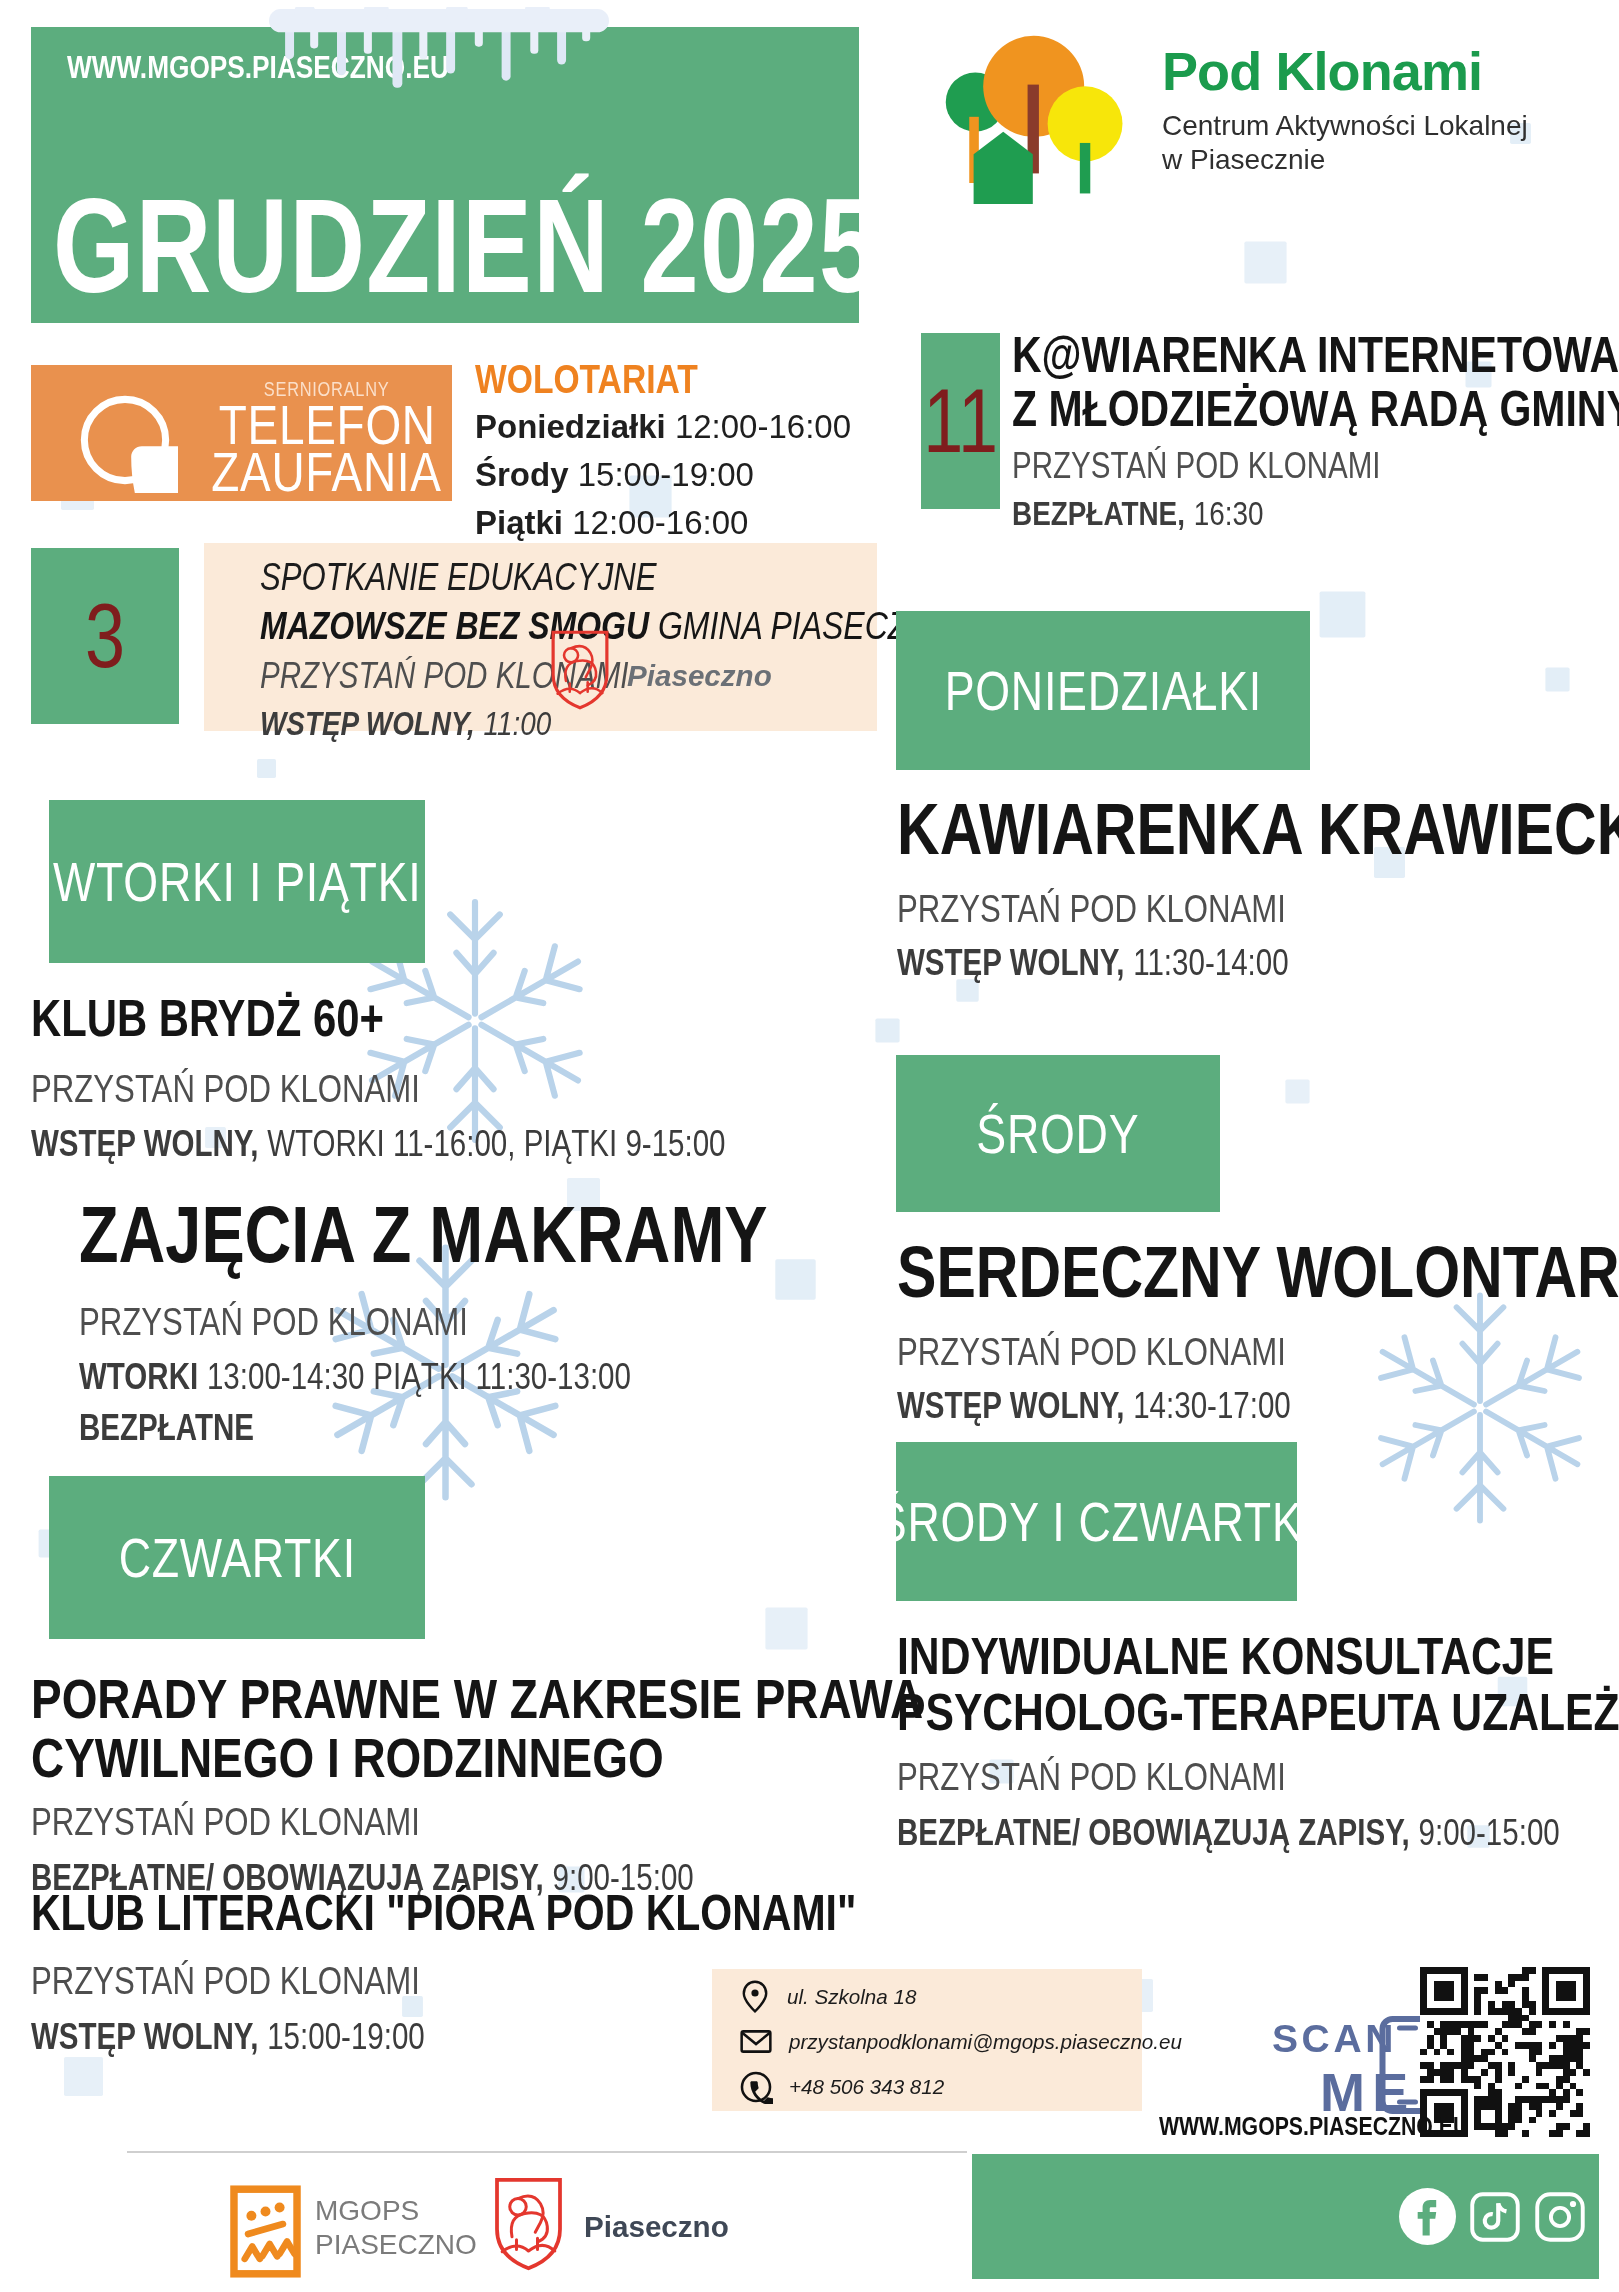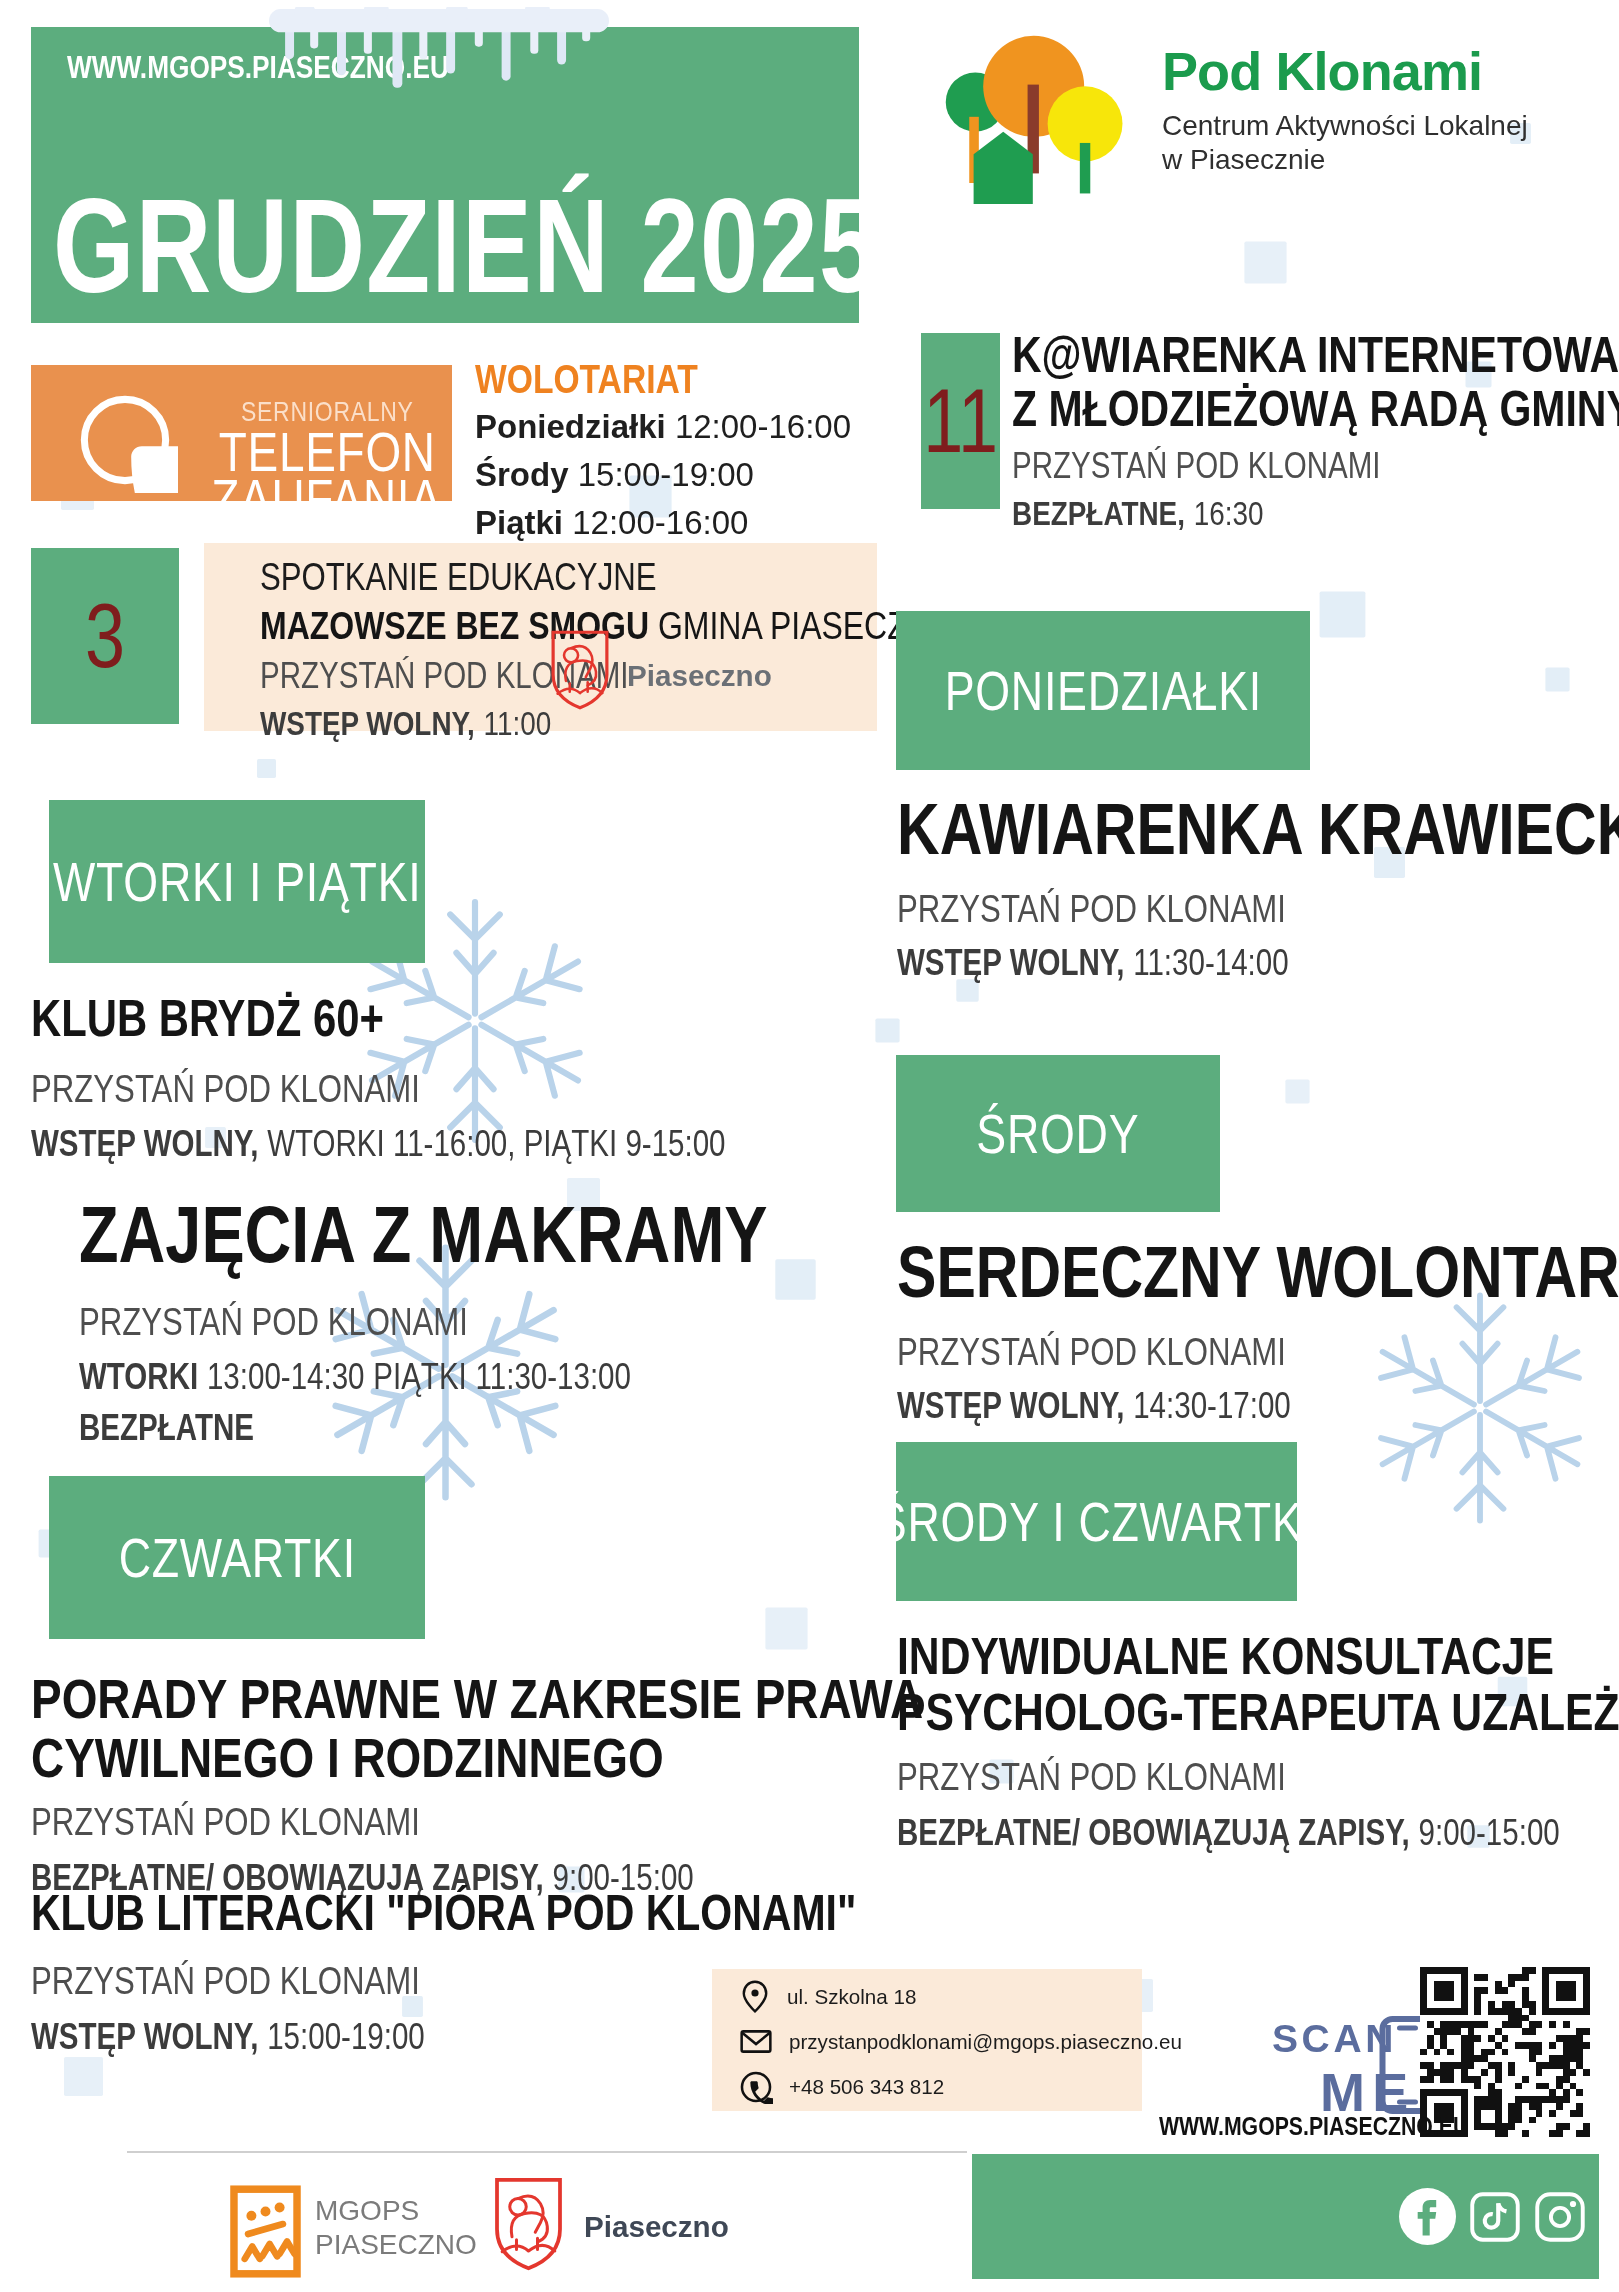--- a/index.html
+++ b/index.html
@@ -12,37 +12,37 @@
   
   .green-header{left:31px;top:27px;width:828px;height:296px;background:#5cad7e;}
   .hdr-url{position:absolute;left:36px;top:21.5px;font-size:32px;font-weight:700;color:#fff;}
   .hdr-title{position:absolute;left:21.5px;top:142px;font-size:134px;font-weight:700;color:#fff;letter-spacing:1.8px;}
   
   .logo-name{font-size:54px;font-weight:700;color:#1b9b4d;letter-spacing:-0.9px;line-height:57px;}
   .logo-sub{font-size:28px;color:#2f2f2f;line-height:34px;}
   
   .helpline{left:31px;top:365px;width:421px;height:136px;background:#e9914e;}
   .hl-text{position:absolute;left:148px;top:12.5px;width:296px;text-align:center;color:#fff;}
-  .hl-kicker{font-size:28px;color:rgba(255,240,228,.82);letter-spacing:0.9px;margin-top:18px;}
+  .hl-kicker{font-size:20px;color:rgba(255,240,228,.82);letter-spacing:0.9px;}
   .hl-big{font-size:56px;line-height:47px;letter-spacing:0.9px;}
   
   .vol-title{font-size:41px;font-weight:700;color:#ef8220;}
   .vol-row{font-size:33px;color:#1f1f1f;line-height:48px;}
   .vol-row b{font-weight:700;}
   
   .numbox{background:#5cad7e;color:#7f1d1d;display:flex;align-items:center;justify-content:center;}
   .numbox span{font-size:90px;transform:scaleX(.8);}
   .banner{background:#5cad7e;color:#fff;display:flex;align-items:center;justify-content:center;}
   .banner .cond{font-size:56px;transform:scaleX(.8);transform-origin:50% 50%;letter-spacing:0.9px;}
   .ev-title{font-weight:700;color:#151515;}
   .venue{font-size:38px;color:#4e4e4e;}
   .fee{font-size:36px;color:#3c3c3c;}
   .fee b{font-weight:700;}
   .fee .tm{margin-left:10.7px;font-weight:400;}
-  .cream{background:#fbead9;}
+  .cream{background:#fbead9;font-style:italic;}
   
   .contact-row{display:flex;align-items:center;gap:16px;height:45px;}
   .contact-row span{font-size:20.6px;color:#1c1c1c;}
   
   .scan1{font-size:39px;font-weight:700;color:#5b6d9e;letter-spacing:3.6px;}
   .scan2{font-size:54px;font-weight:700;color:#5b6d9e;letter-spacing:7.2px;margin-left:48px;}
   .scan-url{font-size:25px;font-weight:700;color:#111;}
   
   .sep{left:127px;top:2151px;width:840px;height:1.8px;background:#cfcfcf;}
   .mgops-txt{font-size:28px;color:#7b7b7b;line-height:34px;}

